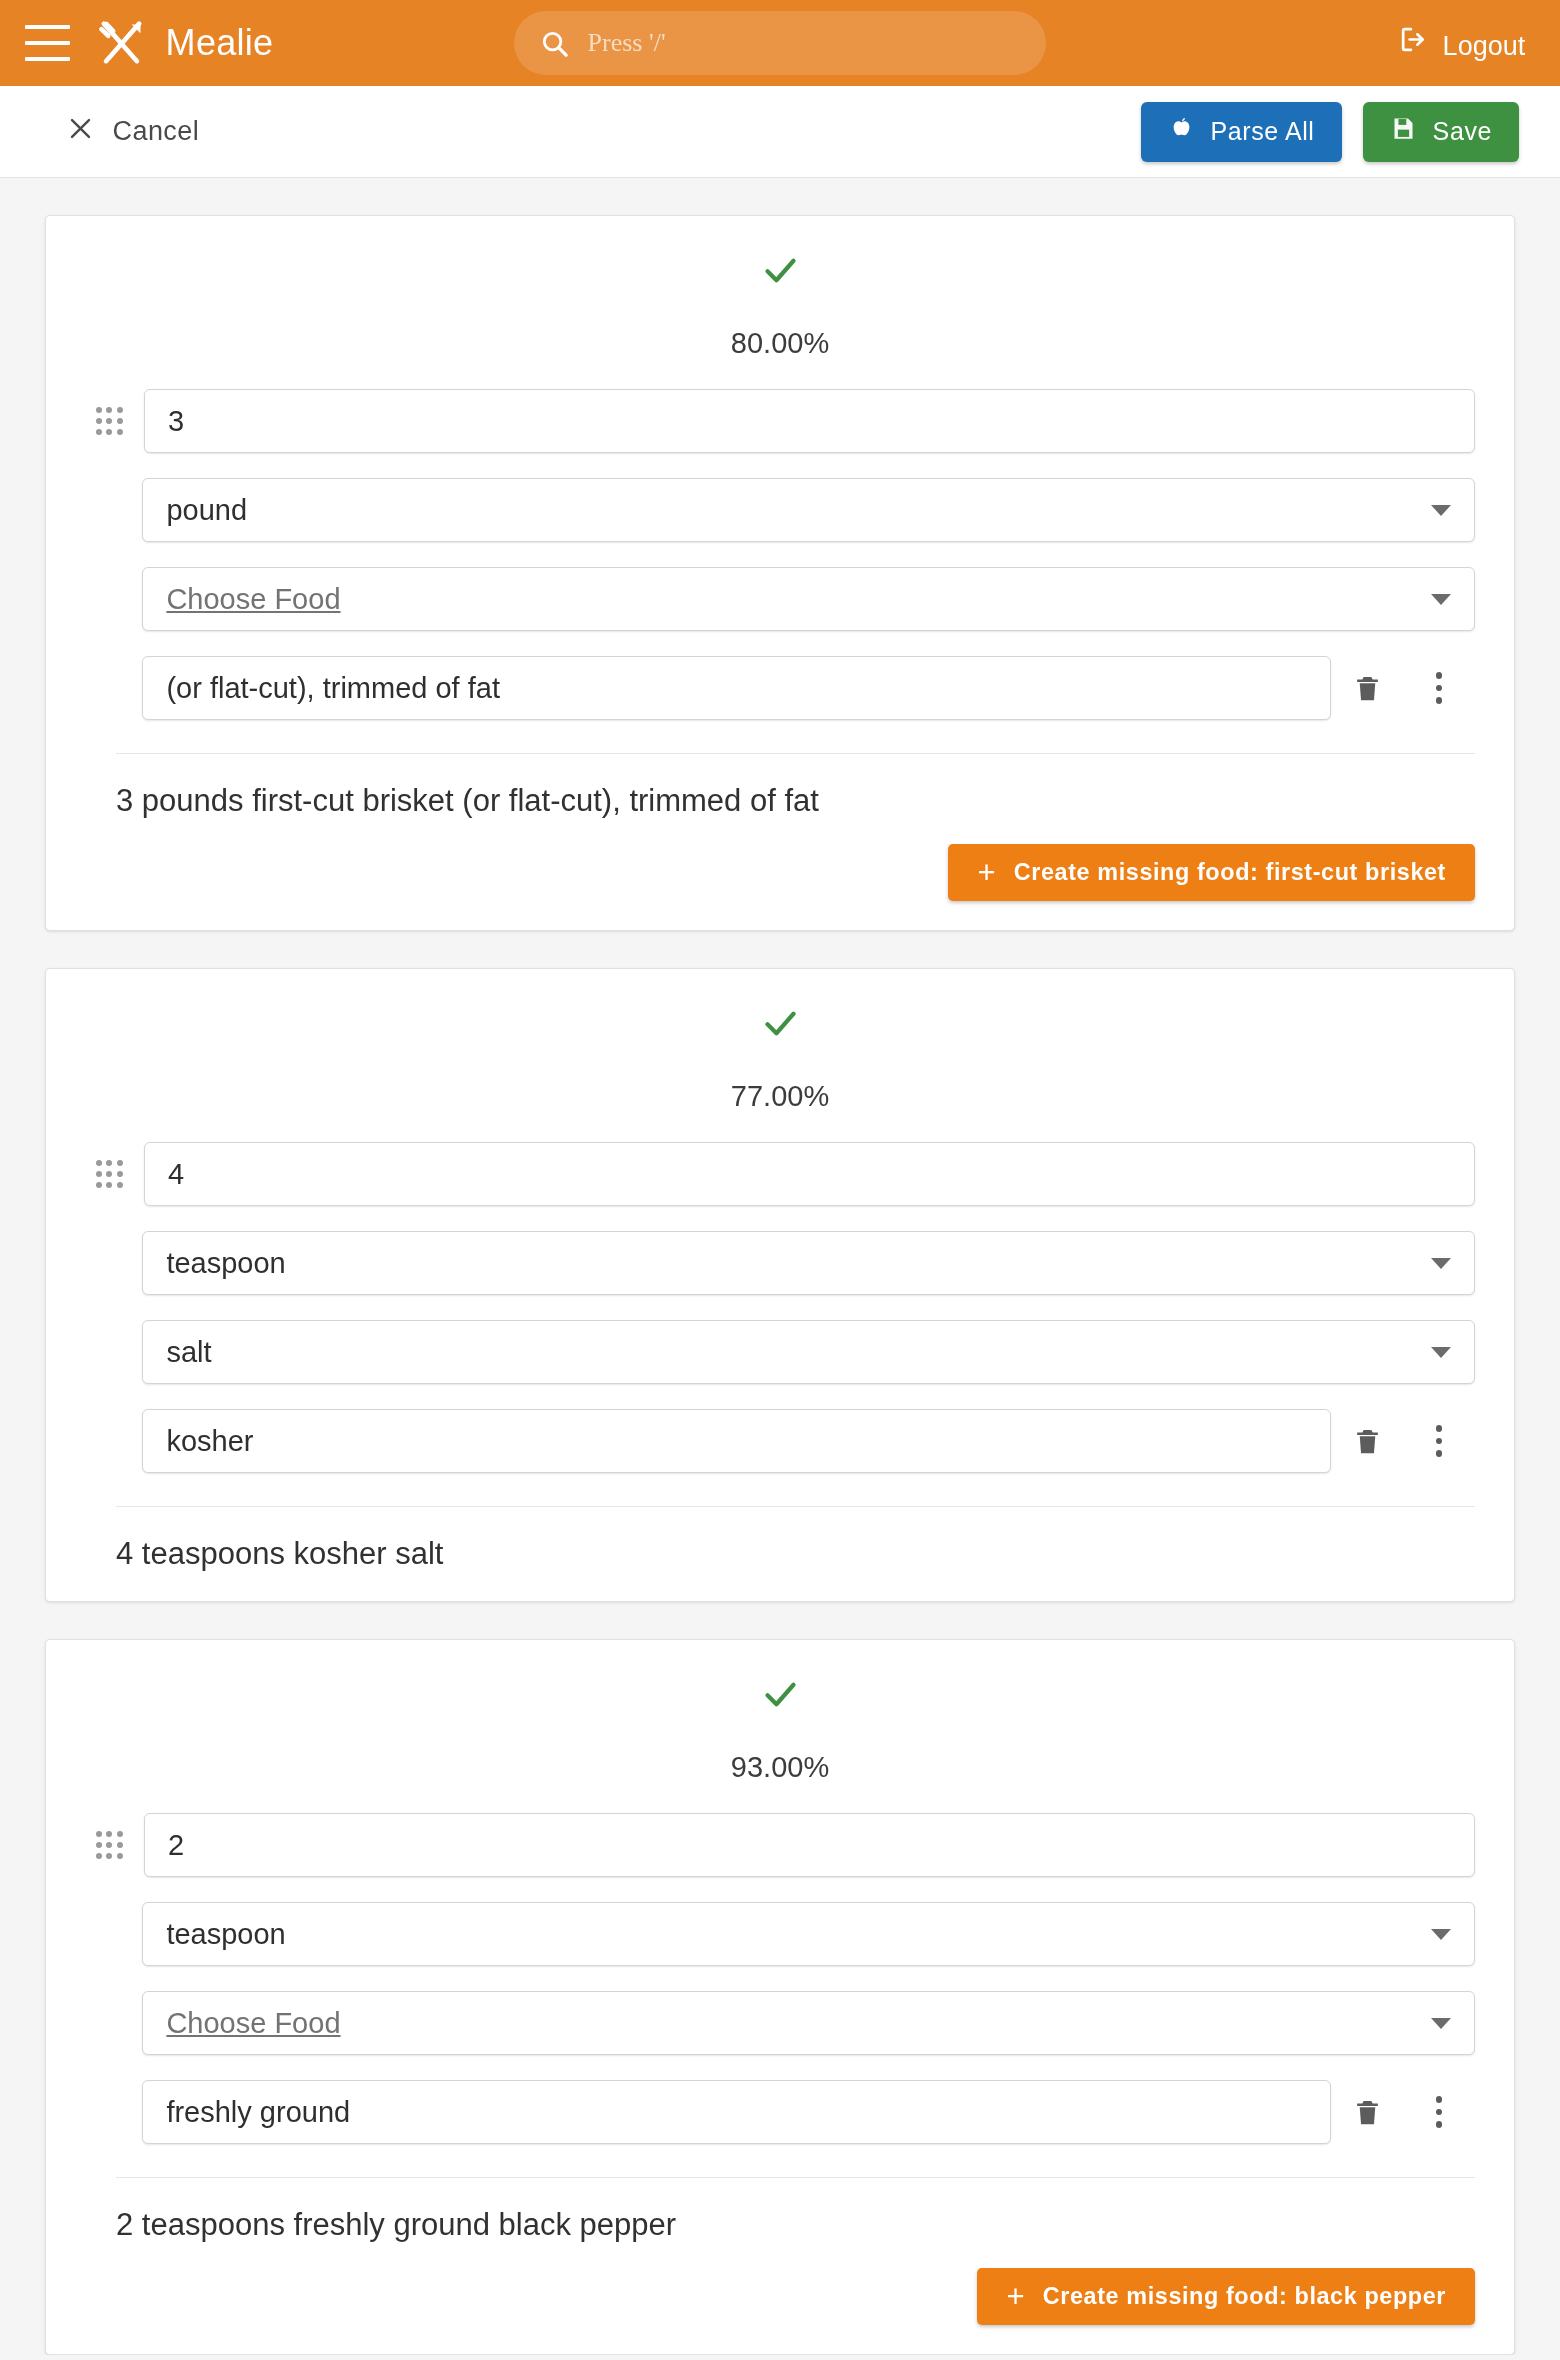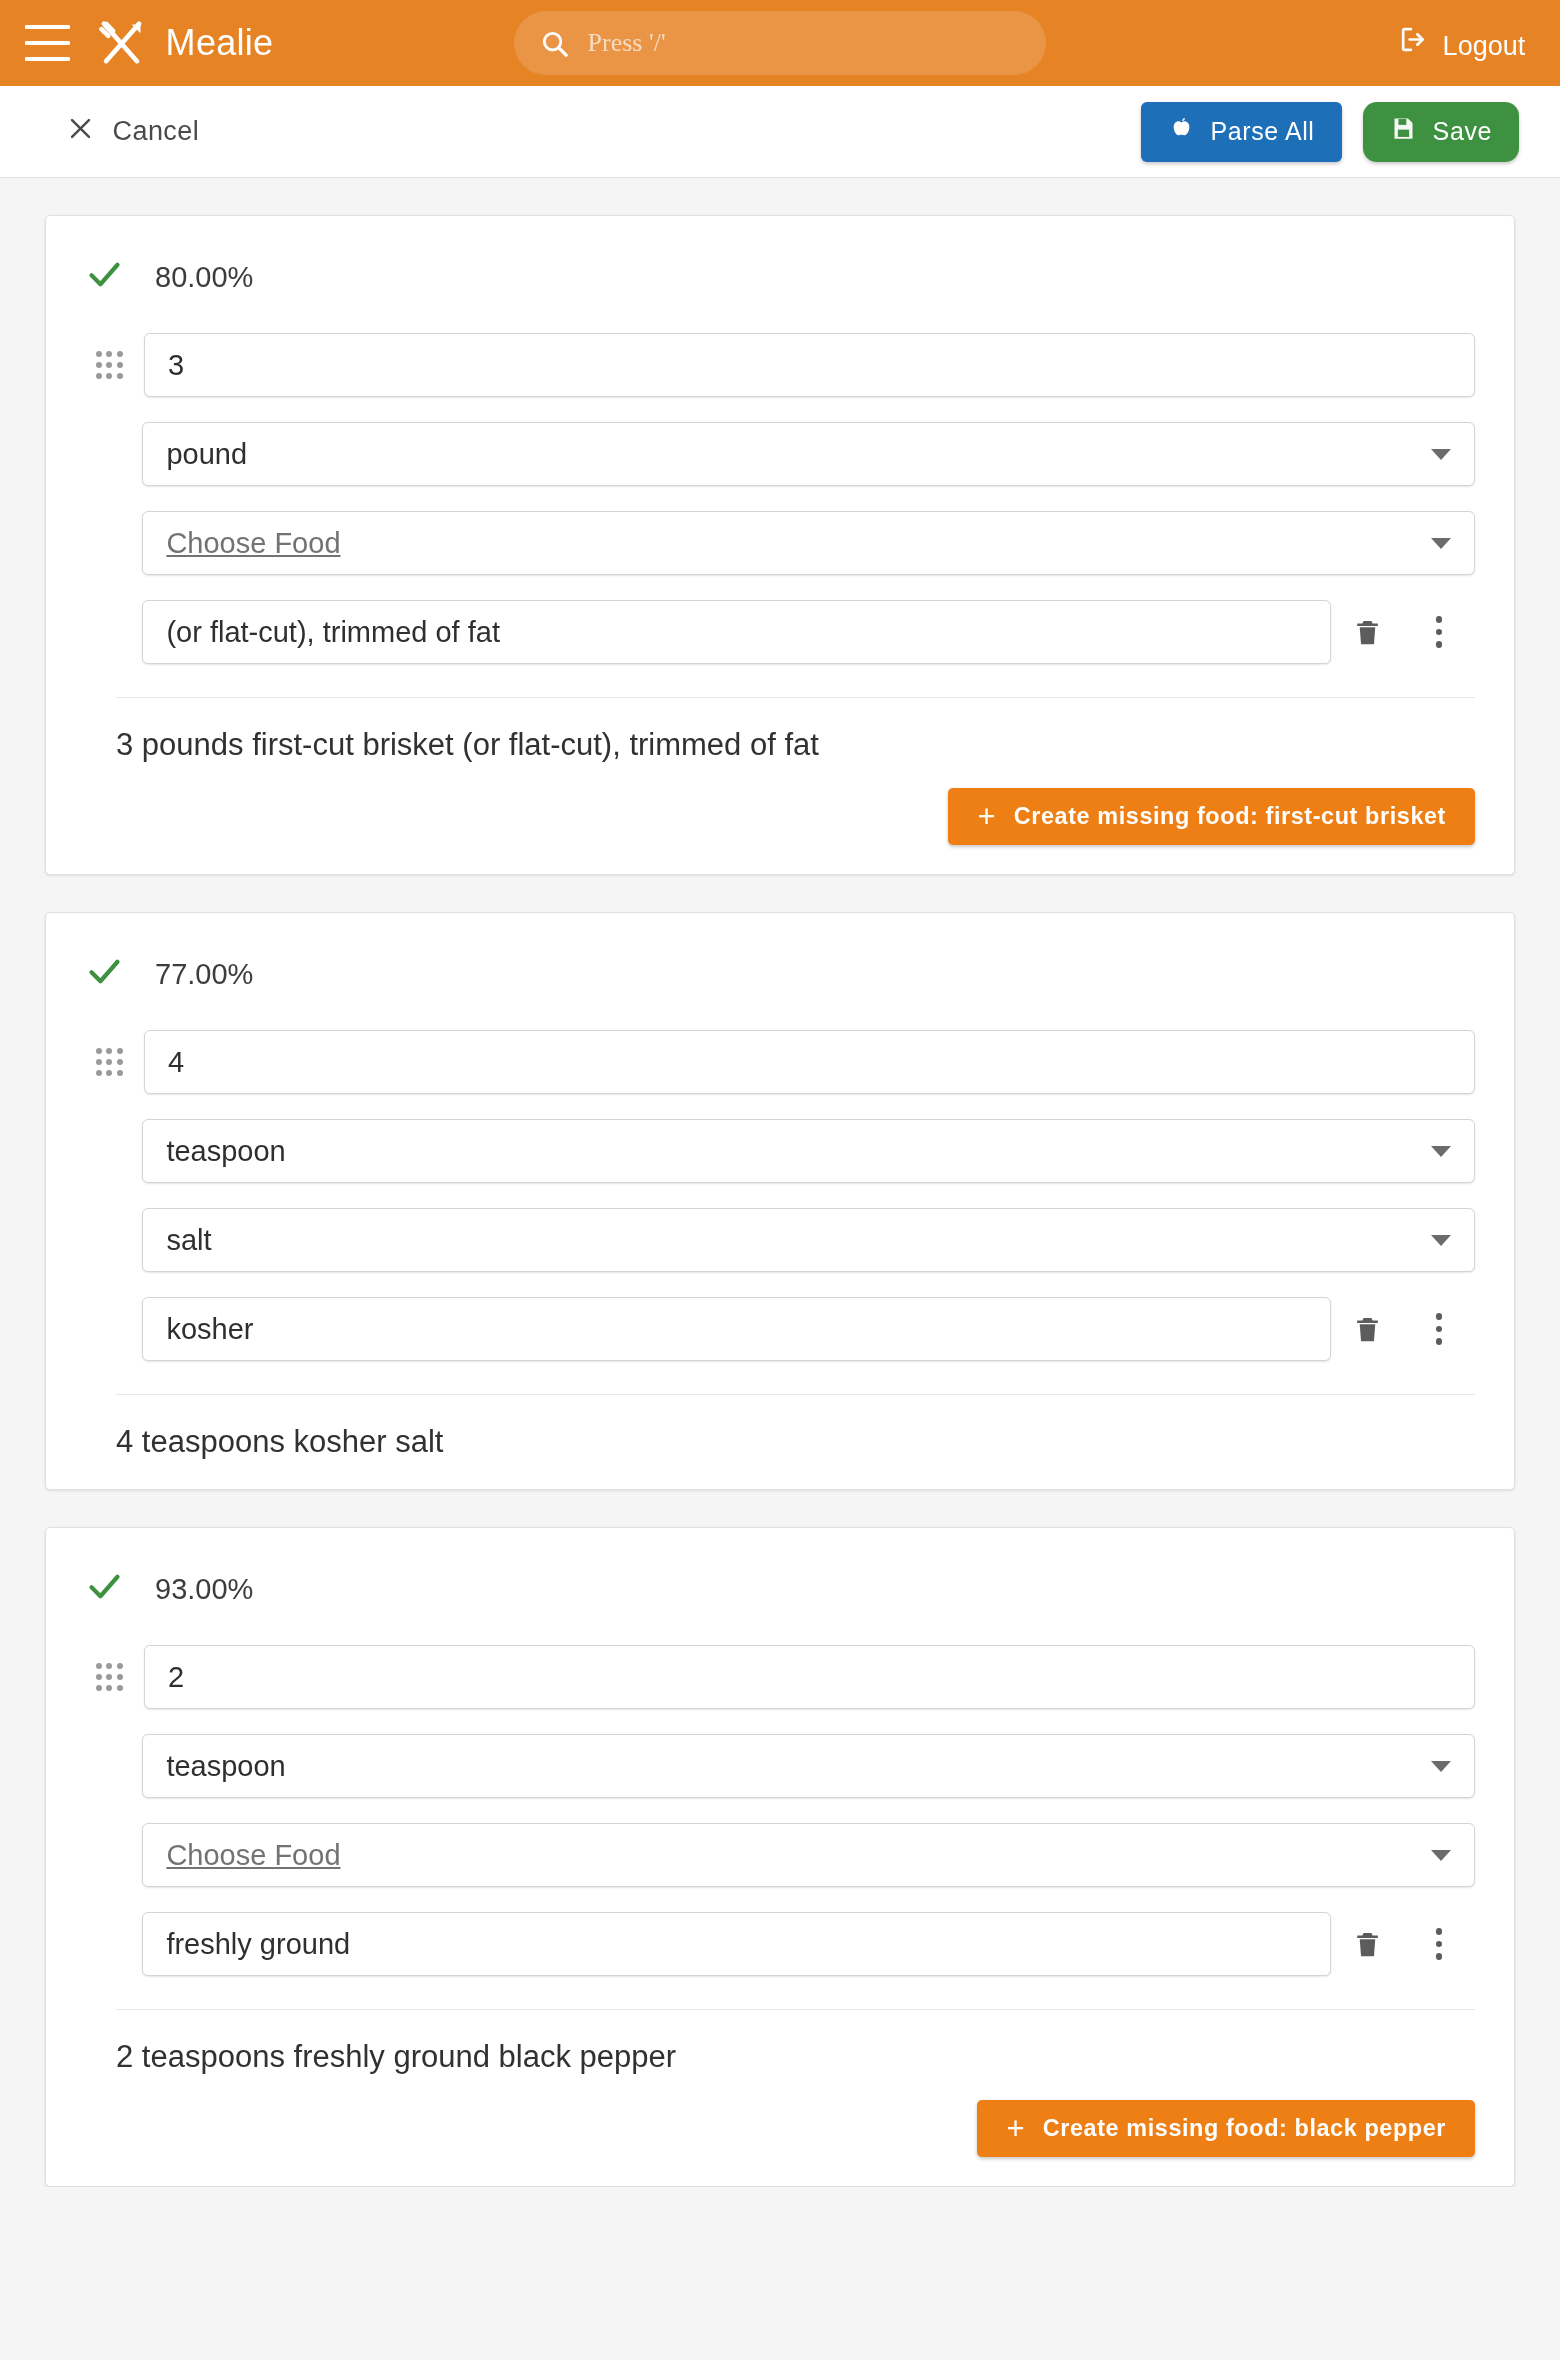--- a/index.html
+++ b/index.html
@@ -74,36 +74,37 @@
     border: none; border-radius: 5.9px;
     color: #fff; font-size: 25px; font-weight: 400;
     letter-spacing: 0.6px;
     padding: 0 27px; height: 60px;
     display: flex; align-items: center; gap: 15.6px;
     cursor: pointer;
     font-family: "Liberation Sans", sans-serif;
     box-shadow: 0 2px 3.9px rgba(0,0,0,.22);
   }
   .btn-parse { background: #1d6fb8; }
-  .btn-save  { background: #3f9142; border-radius: 14px; }
+  .btn-save  { background: #3f9142; }
 
   
   .content { padding: 0 45px; }
   .card {
     background: #fff;
     border: 1px solid #e0e0e0;
     border-radius: 4.9px;
     margin-top: 37px;
     padding: 35px 39px 29px 39px;
     box-shadow: 0 1px 2.9px rgba(0,0,0,.10);
   }
   .card-top {
-    display: flex; justify-content: flex-start; align-items: center;
+    display: flex; justify-content: flex-end; align-items: center;
     gap: 31px;
     min-height: 53px;
+    flex-direction: column;
   }
   .check { color: #3f9142; font-size: 39px; line-height: 1; }
   .pct { font-size: 29px; color: #3c3c3c; }
 
   .row-qty { display: flex; align-items: center; margin-top: 29px; }
   .drag-handle {
     width: 51px; display: flex; justify-content: center;
     cursor: grab;
   }
   .dots {

